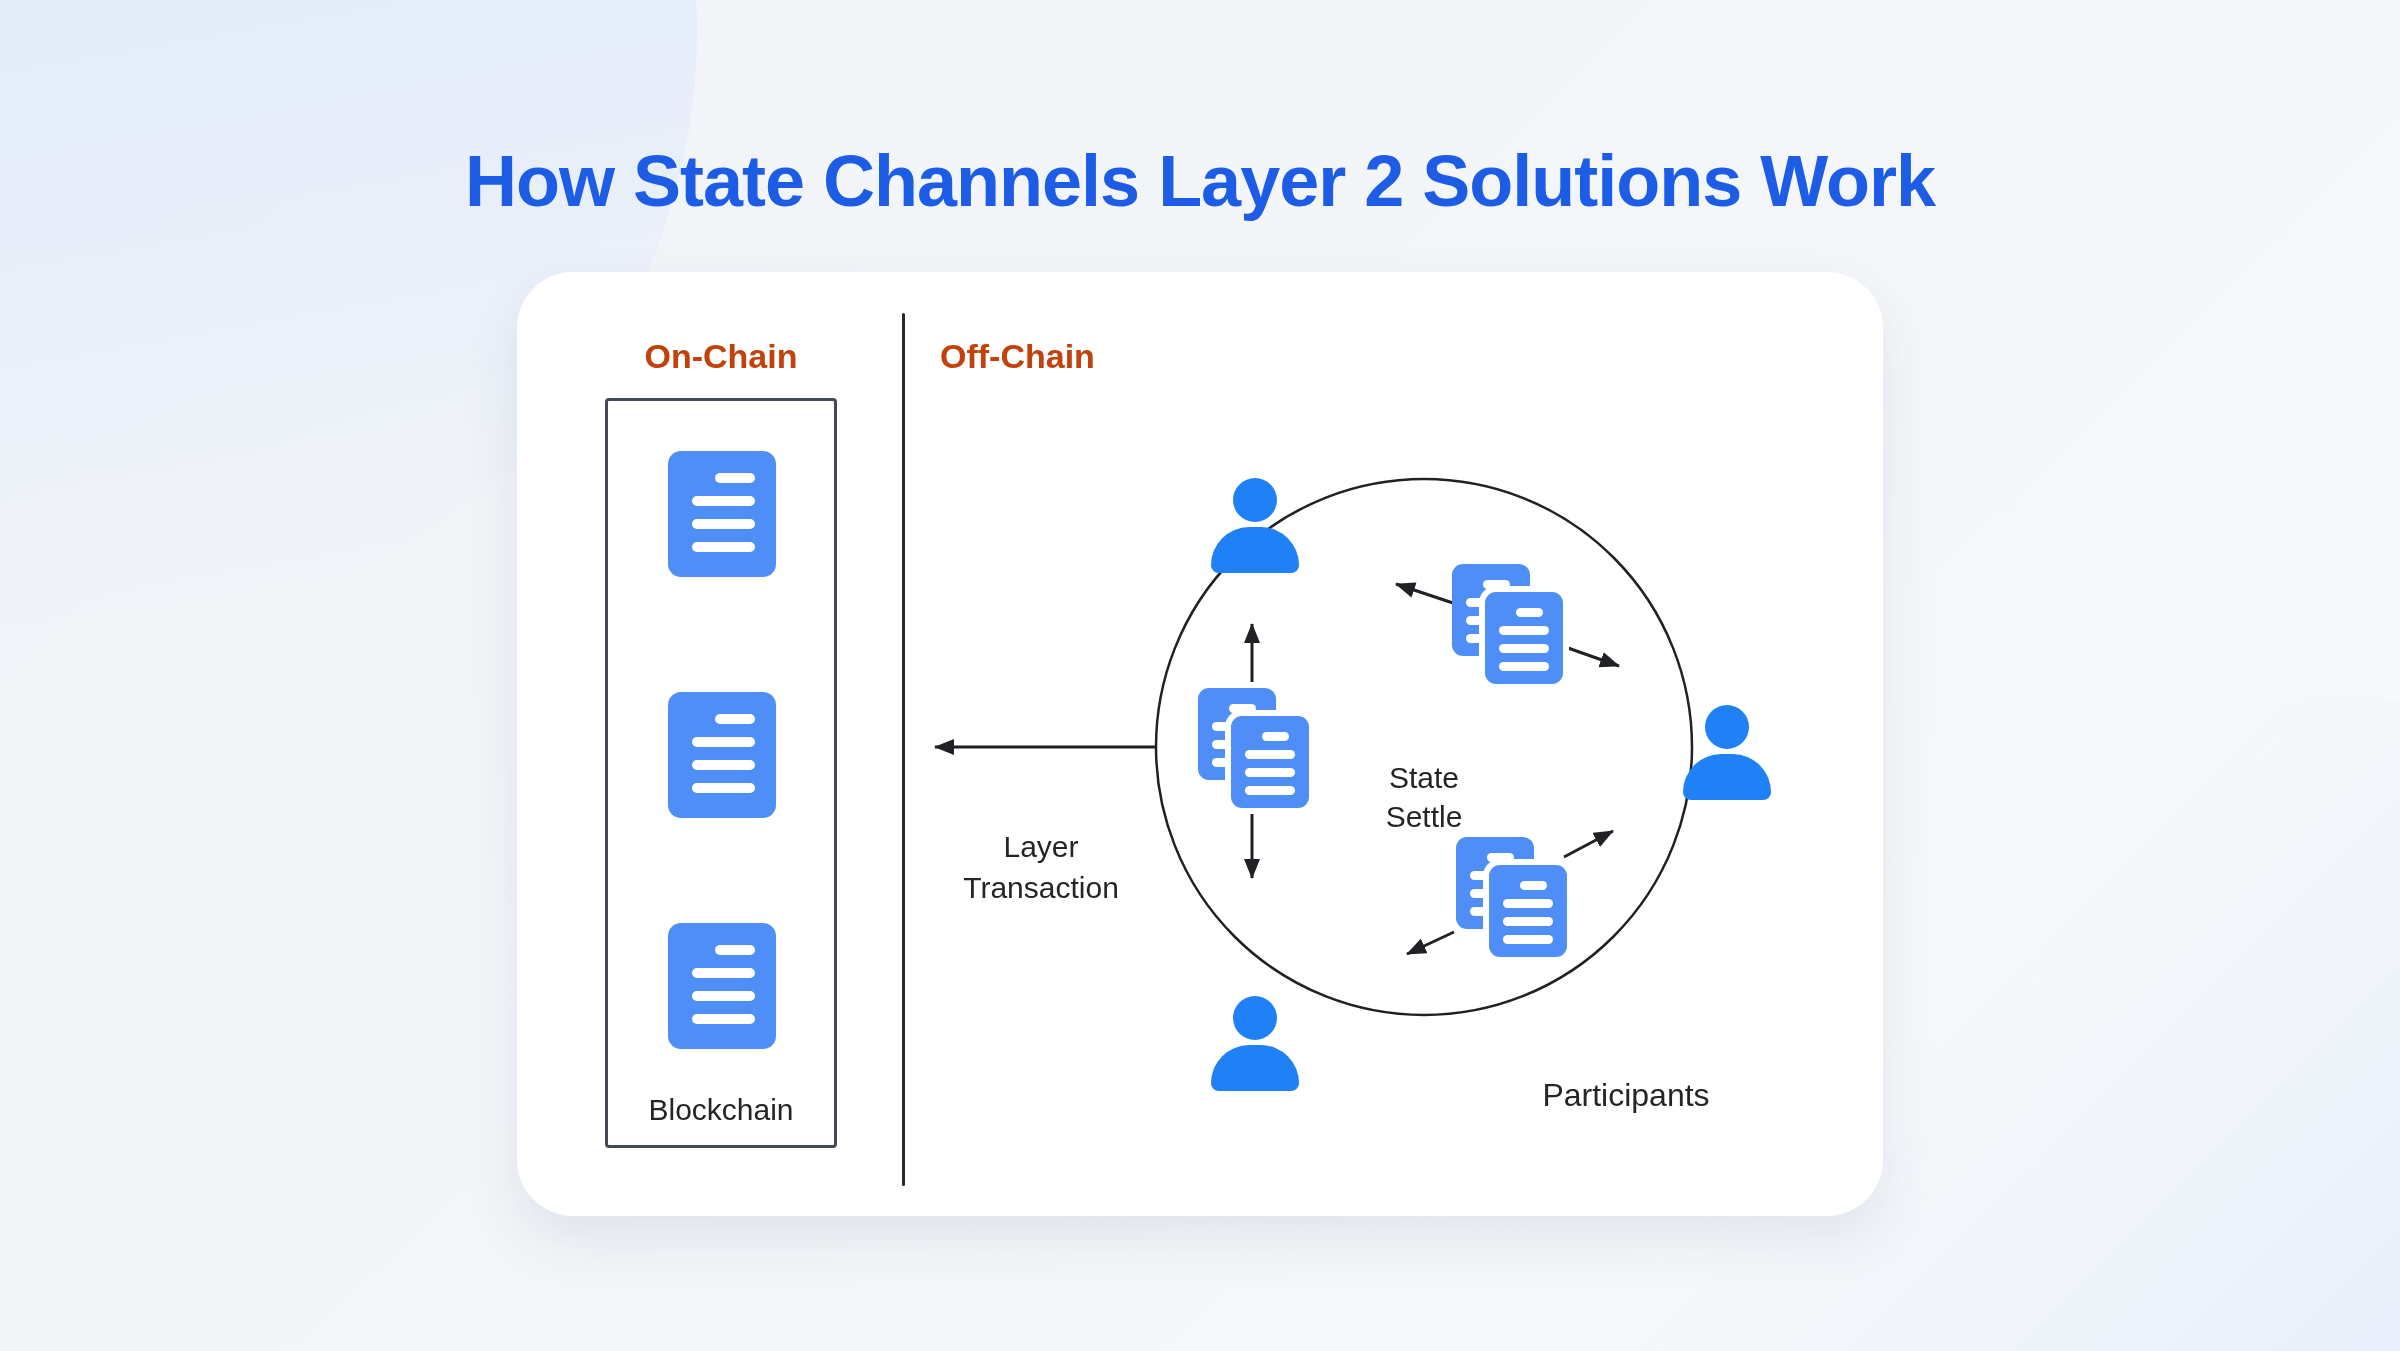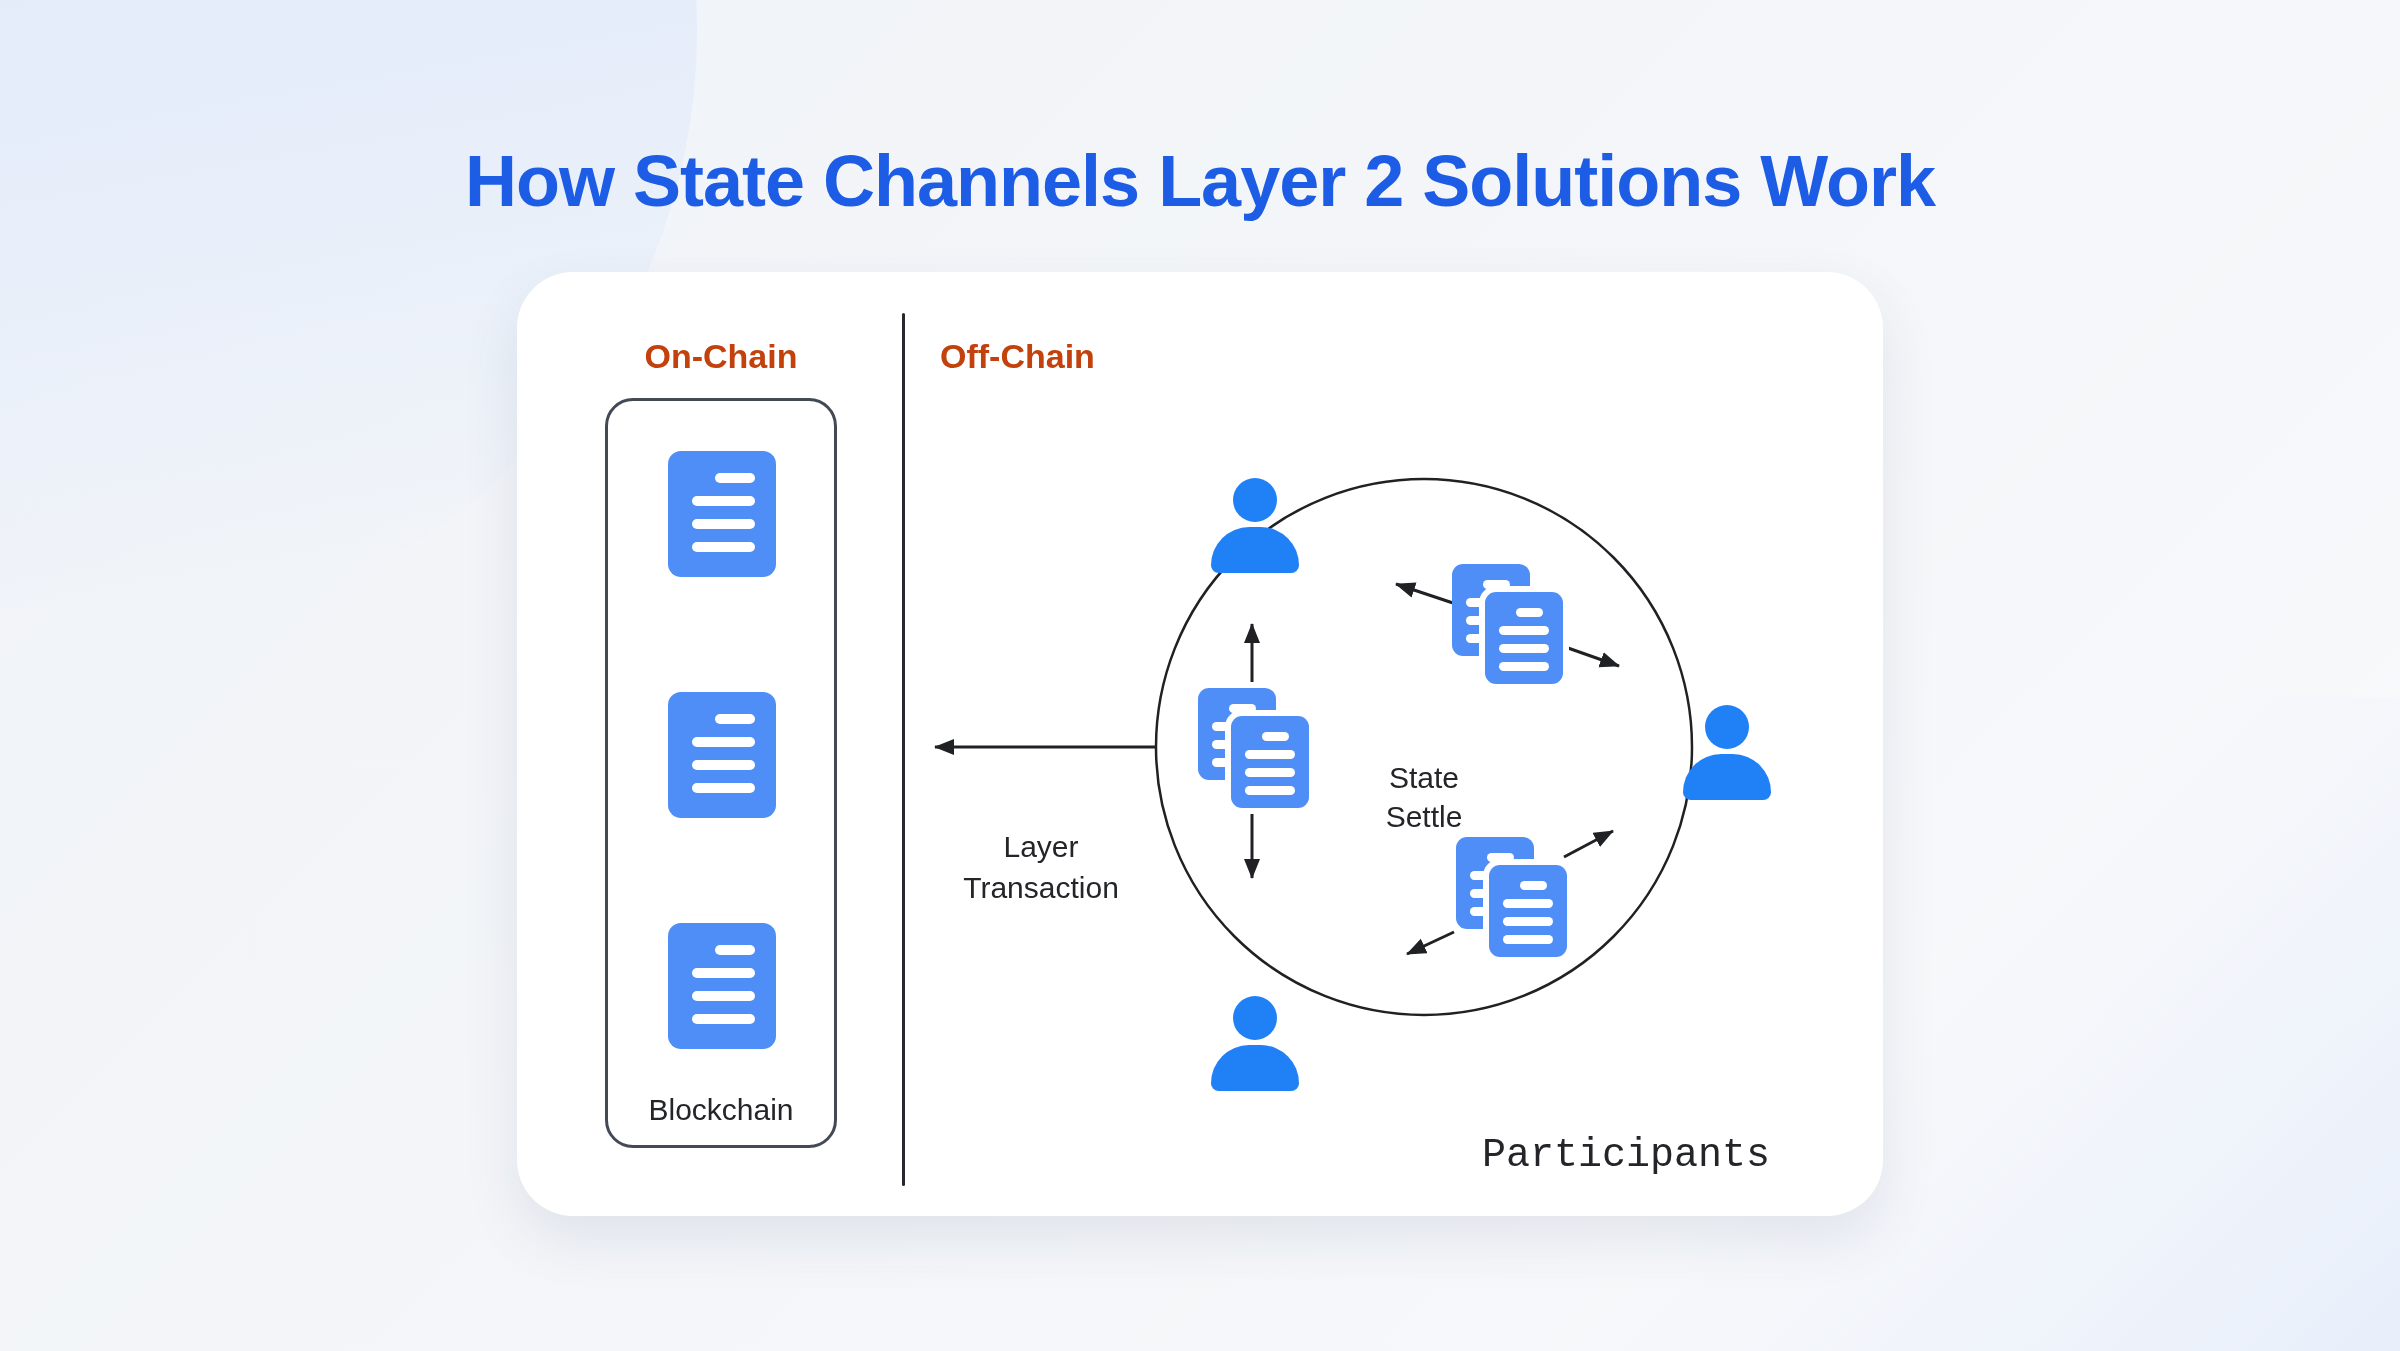--- a/index.html
+++ b/index.html
@@ -54,21 +54,21 @@
   .header.on{left:88px;width:232px;text-align:center;}
   .header.off{left:423px;}
 
   .divider{
     position:absolute;left:385px;top:41px;width:3px;height:873px;
     background:#26282c;border-radius:2px;
   }
 
   .chain-box{
     position:absolute;left:88px;top:126px;width:232px;height:750px;
-    border:3px solid var(--border-dark);border-radius:28px;
+    border:3px solid var(--border-dark);border-radius:4px;
     box-sizing:border-box;background:transparent;
   }
   .box-label{
     position:absolute;bottom:18px;left:0;width:100%;text-align:center;
     font-size:30px;color:var(--text-dark);
   }
 
   
   .doc{
     position:absolute;background:var(--doc-blue);border-radius:13px;
@@ -102,21 +102,21 @@
     margin-top:5px;width:88px;height:46px;
     border-radius:44px 44px 9px 9px;background:var(--person-blue);
   }
 
   .label{
     position:absolute;font-size:30px;color:var(--text-dark);
     text-align:center;line-height:39px;margin-top:48px;
   }
   .label.state{left:757px;top:438px;width:300px;}
   .label.settle{left:364px;top:506px;width:320px;line-height:41px;}
-  .label.participants{left:959px;top:816px;width:300px;font-size:40px;font-family:Liberation Mono, monospace;}
+  .label.participants{left:959px;top:756px;width:300px;font-size:32px;}
 </style>
 </head>
 <body>
 
 <div class="page">
 
   <div class="blob blob-tl"></div>
   <div class="blob blob-br"></div>
 
   <h1 class="title">How State Channels Layer 2 Solutions Work</h1>

